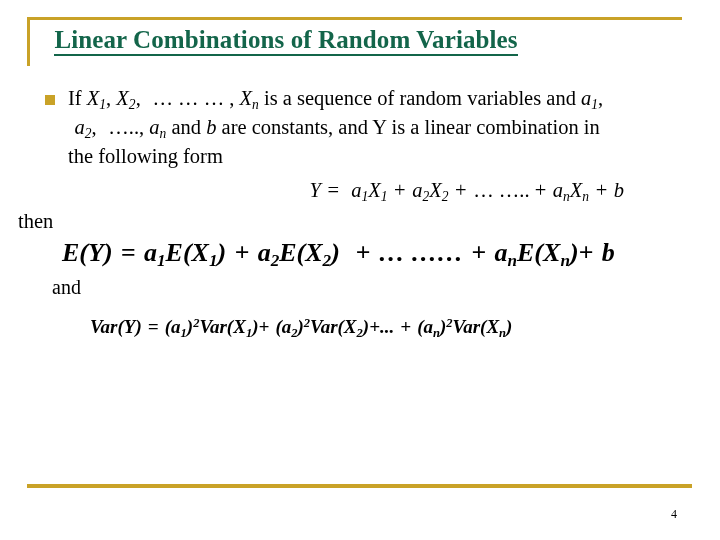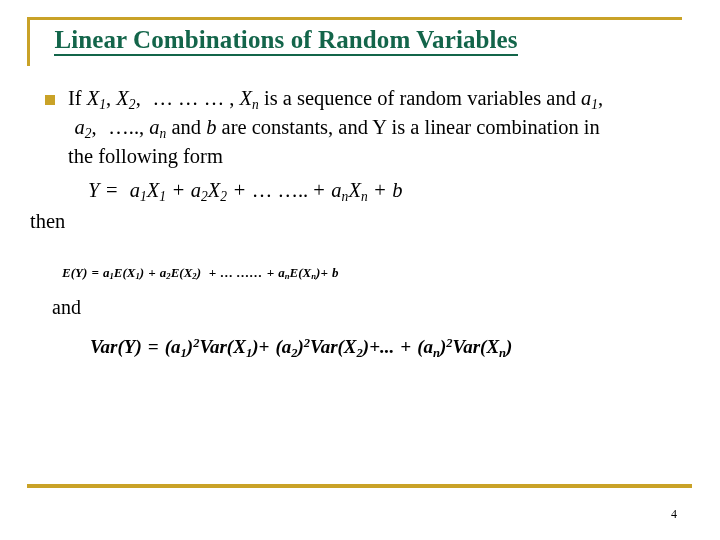--- a/index.html
+++ b/index.html
@@ -75,21 +75,21 @@
     height: 10px;
     background: #c9a227;
   }
   .bullet-text {
     display: block;
   }
 
   .line {
     white-space: nowrap;
   }
-  .indent-then  { padding-left: 18px; margin-left: 12px; }
+  .indent-then  { padding-left: 18px; }
   .indent-eq1   { padding-left: 88px; }
   .indent-ey    { padding-left: 62px; }
   .indent-and   { padding-left: 52px; }
   .indent-var   { padding-left: 90px; }
 
   .mi  { font-style: italic; }
   .bi  { font-style: italic; font-weight: bold; }
 
   sub {
     font-size: 0.66em;
@@ -99,23 +99,23 @@
   }
   sup {
     font-size: 0.66em;
     vertical-align: 0.46em;
     line-height: 0;
   }
 
   .sp { display: inline-block; width: 0.32em; }
   .sp-wide { display: inline-block; width: 0.6em; }
 
-  .eq-line   { margin-top: 5px; }
+  .eq-line   { margin-top: 5px; text-align: right; }
   .then-line { margin-top: 2px; }
-  .ey-line   { margin-top: 22px; font-size: 13px; }
+  .ey-line   { margin-top: 2px; font-size: 26px; }
   .and-line  { margin-top: 6px; font-size: 20px; }
   .var-line  { margin-top: 10px; font-size: 19px; }
 
   
   #footer-rule {
     position: absolute;
     left: 27px;
     top: 484px;
     width: 665px;
     height: 4px;

